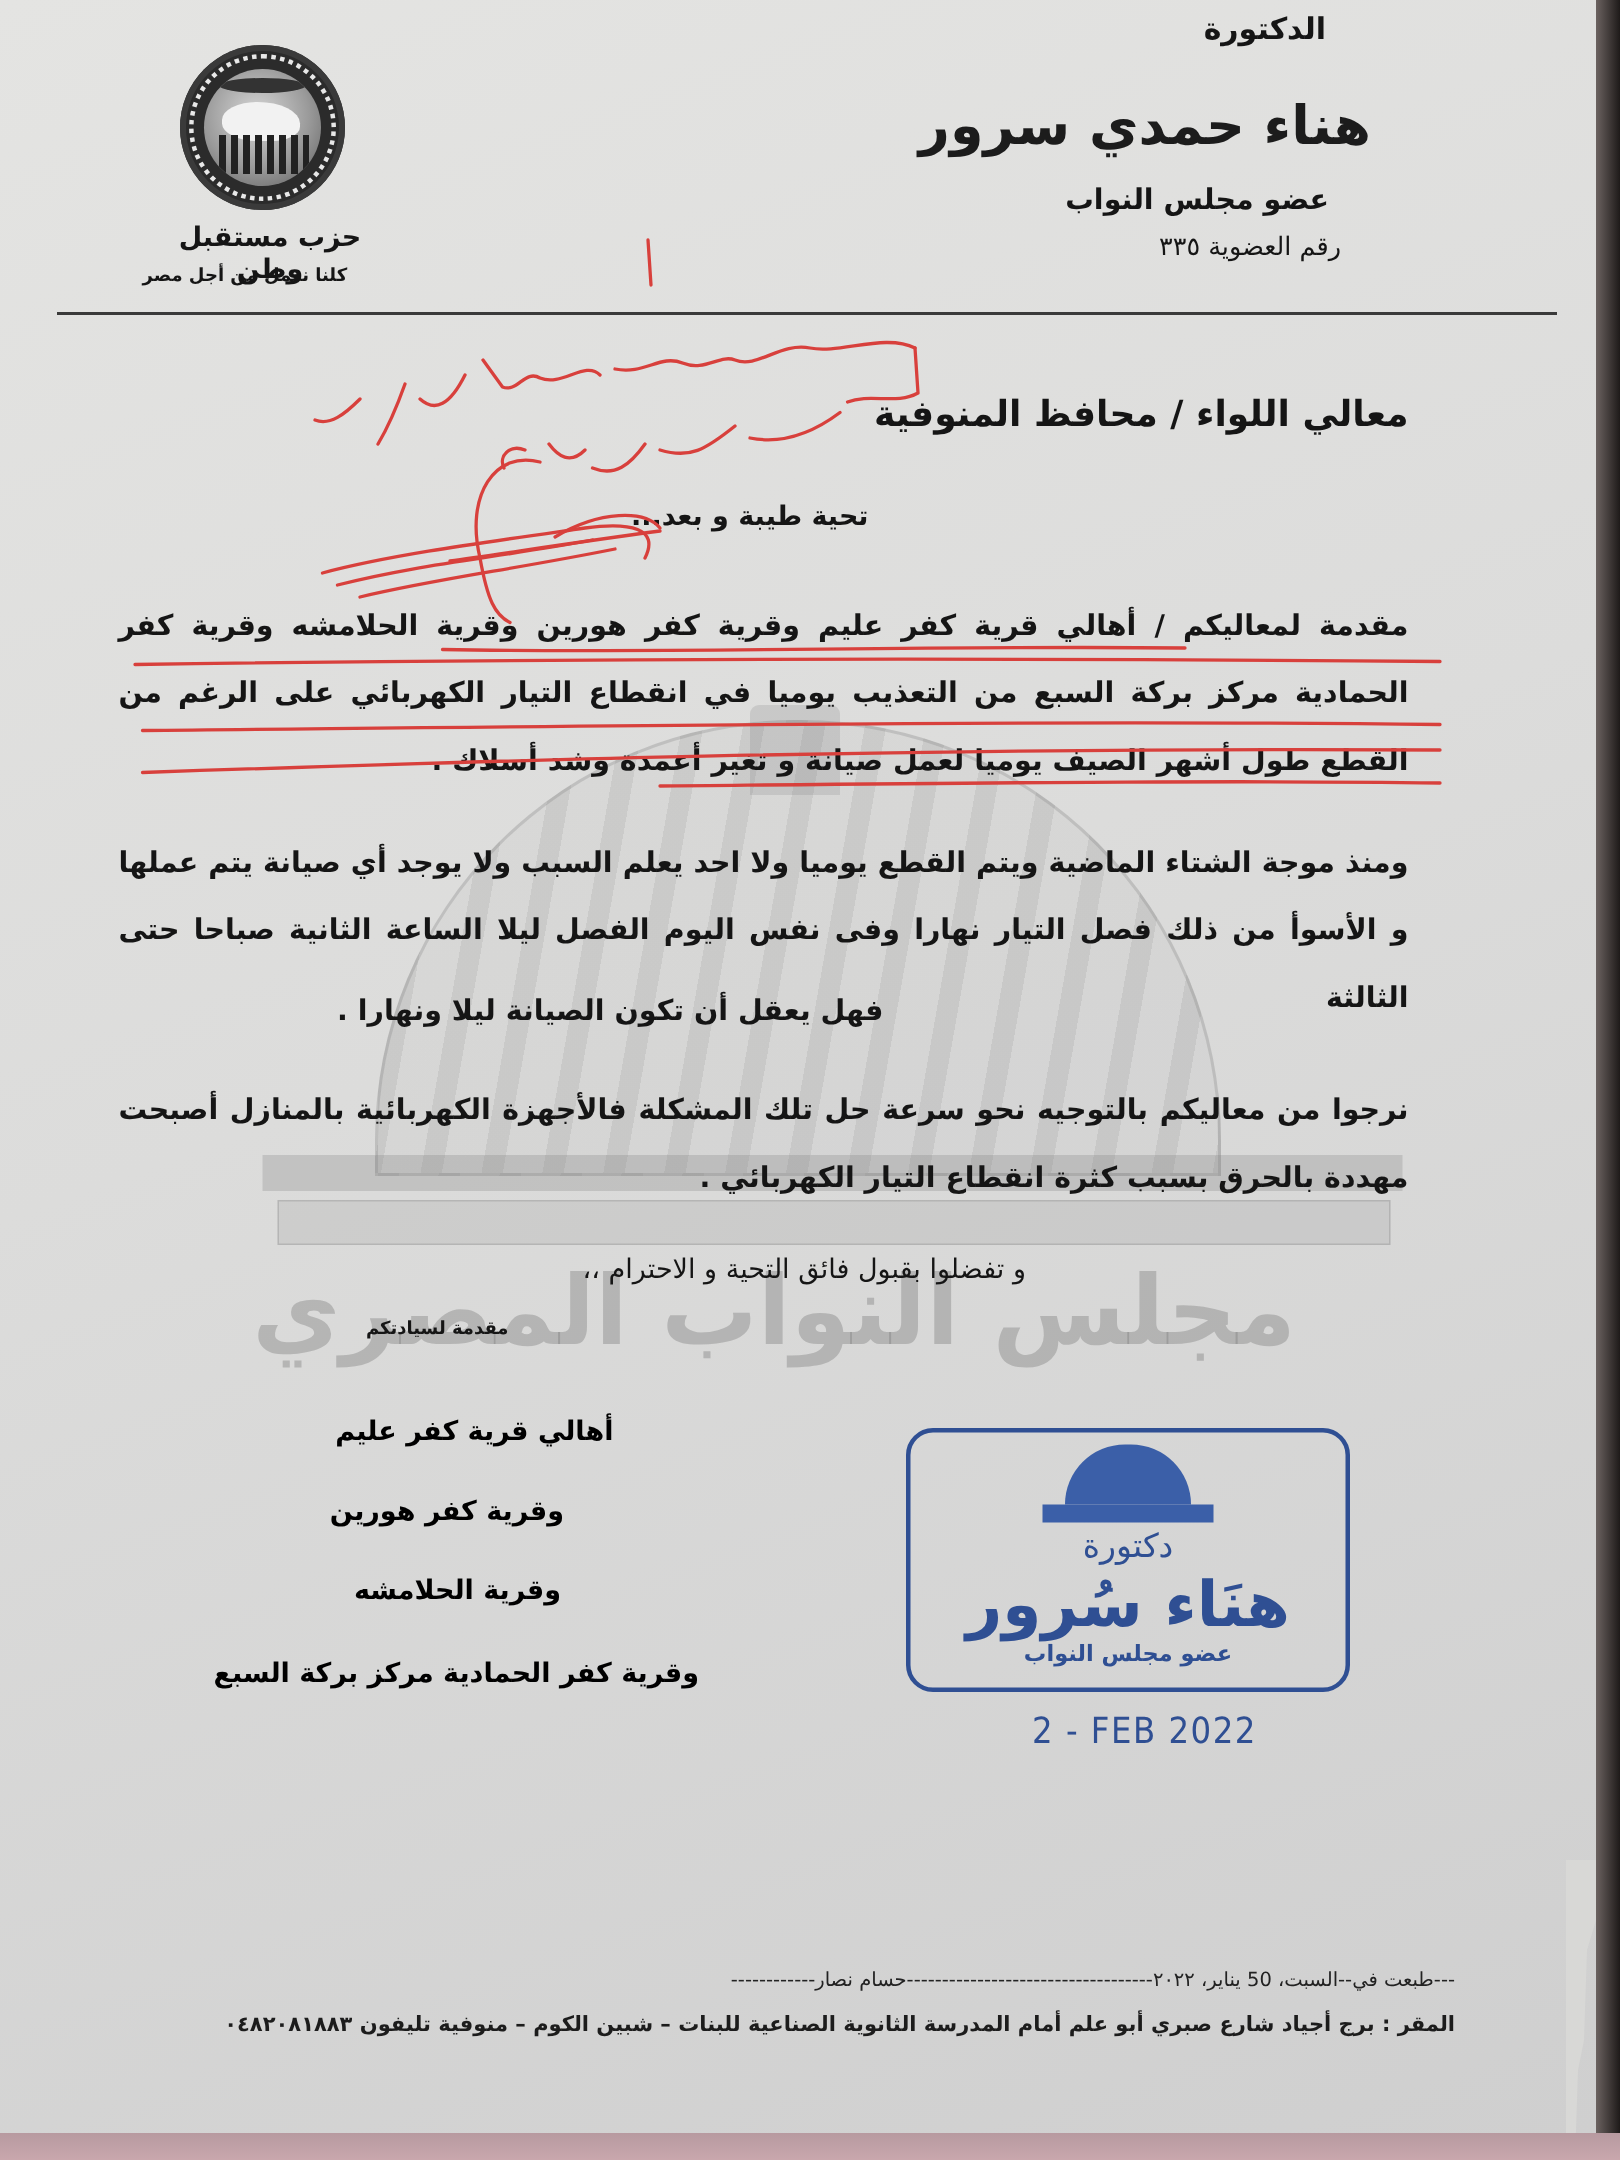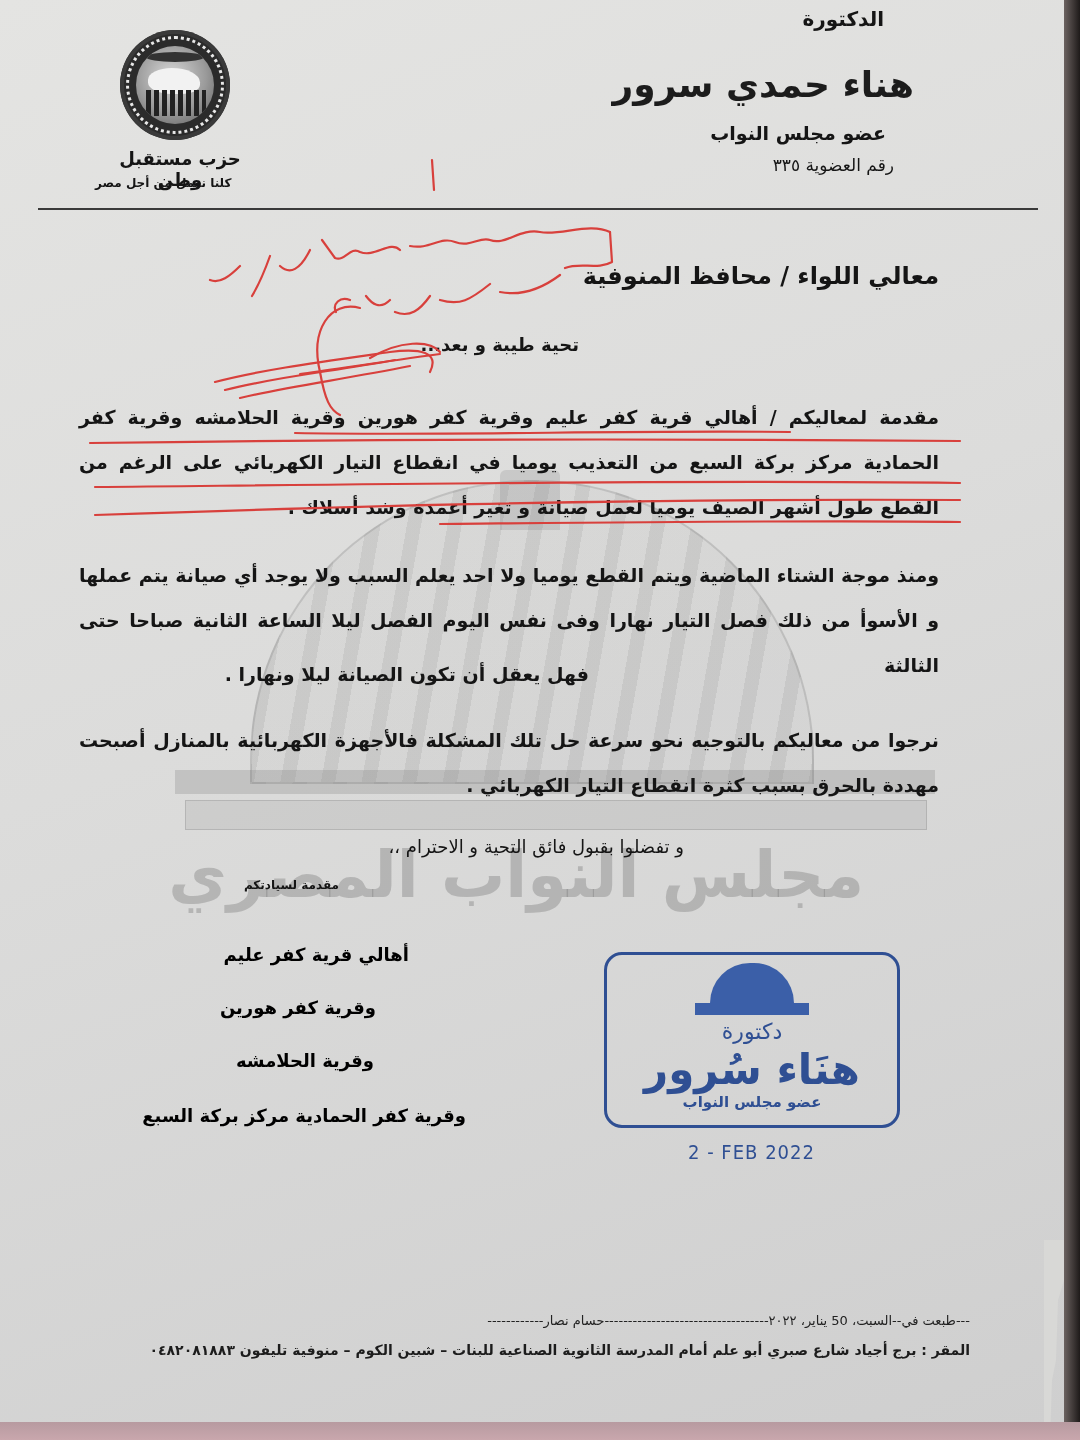--- a/index.html
+++ b/index.html
@@ -110,21 +110,21 @@
       border:3px solid #2f4f93; border-radius:18px;
     }
     .stamp-dome {
       position:absolute; left:103px; top:8px; width:84px; height:40px;
       border-radius:42px 42px 0 0; background:#3b5fa8;
     }
     .stamp-base { position:absolute; left:88px; top:48px; width:114px; height:12px; background:#3b5fa8; }
     .stamp-title { position:absolute; left:0; right:0; top:64px; text-align:center; direction:rtl; font-size:22px; font-weight:normal; color:#2f4f93; }
     .stamp-name { position:absolute; left:0; right:0; top:90px; text-align:center; direction:rtl; font-size:42px; font-weight:bold; color:#2f4f93; letter-spacing:8px; }
     .stamp-role { position:absolute; left:0; right:0; top:138px; text-align:center; direction:rtl; font-size:15px; font-weight:bold; color:#2f4f93; }
-    .stamp-date { position:absolute; left:688px; top:1140px; font-size:20px; color:#2f4f93; font-family:"DejaVu Sans Condensed","DejaVu Sans",sans-serif; letter-spacing:1px; }
+    .stamp-date { position:absolute; left:688px; top:1140px; font-size:24px; color:#2f4f93; font-family:"DejaVu Sans Condensed","DejaVu Sans",sans-serif; letter-spacing:1px; }
 
     
     .footer1 { position:absolute; left:110px; top:1313px; width:860px; direction:rtl; font-size:13px; color:#222; white-space:nowrap; overflow:hidden; }
     .footer2 { position:absolute; left:108px; top:1342px; width:862px; direction:rtl; font-size:14px; color:#1c1c1c; font-weight:bold; white-space:nowrap; }
   </style>
 </head>
 <body>
 
 <div class="paper">
 

